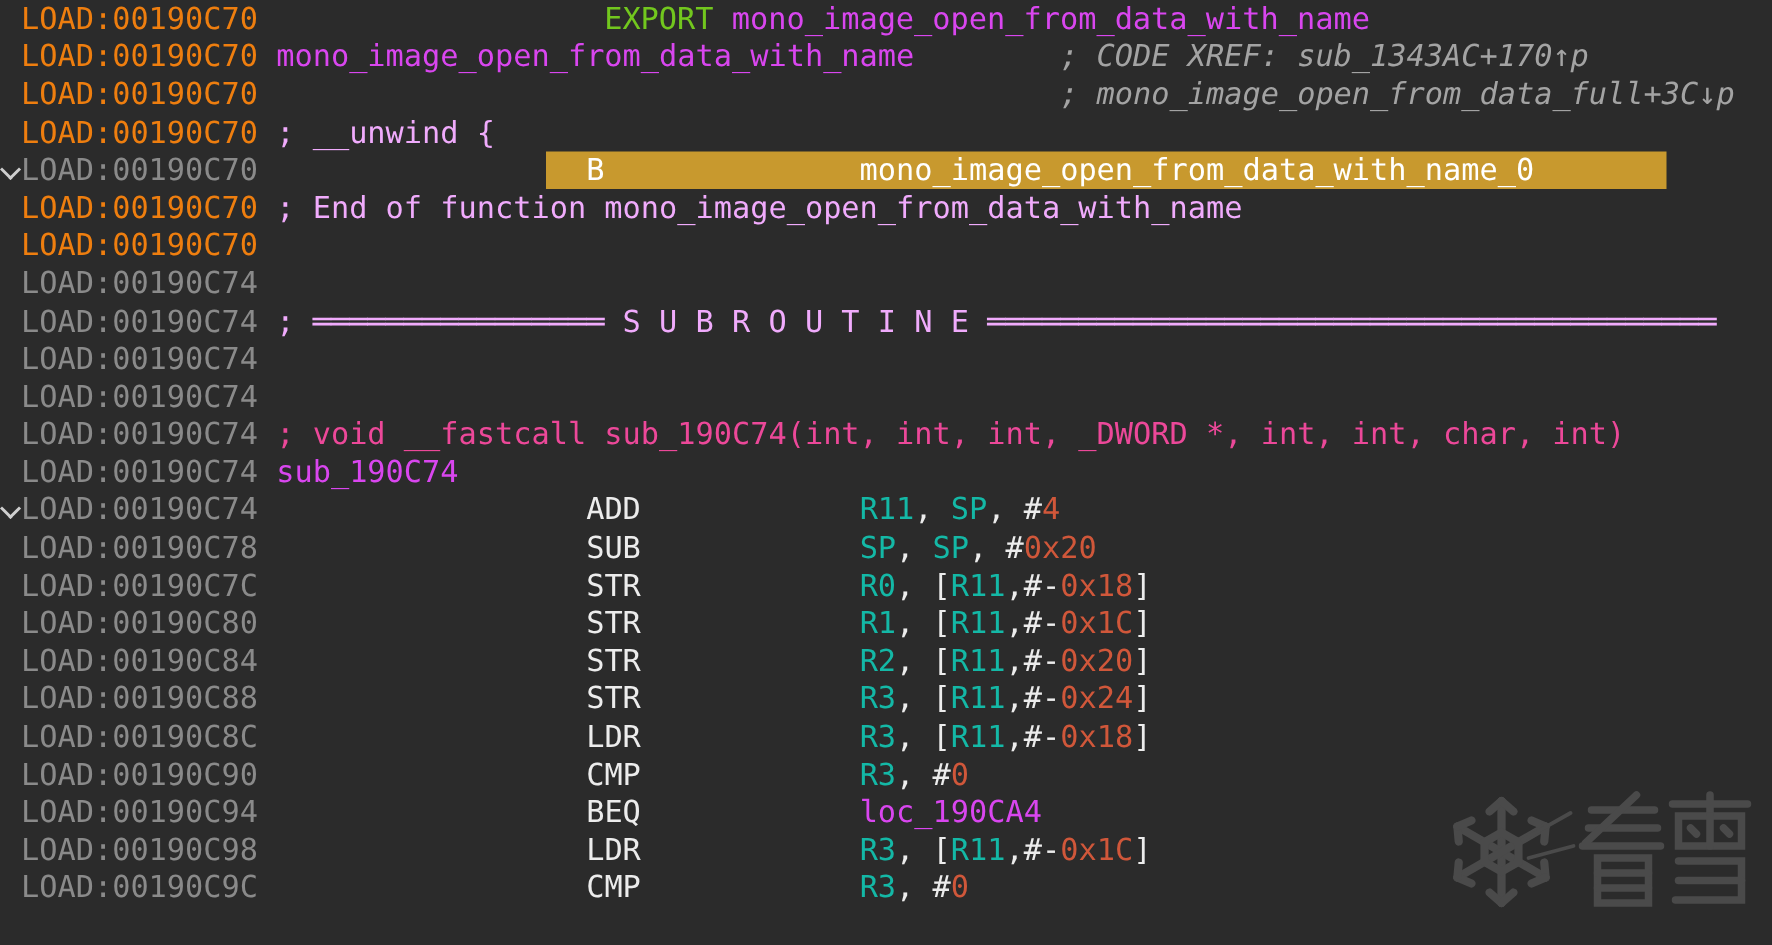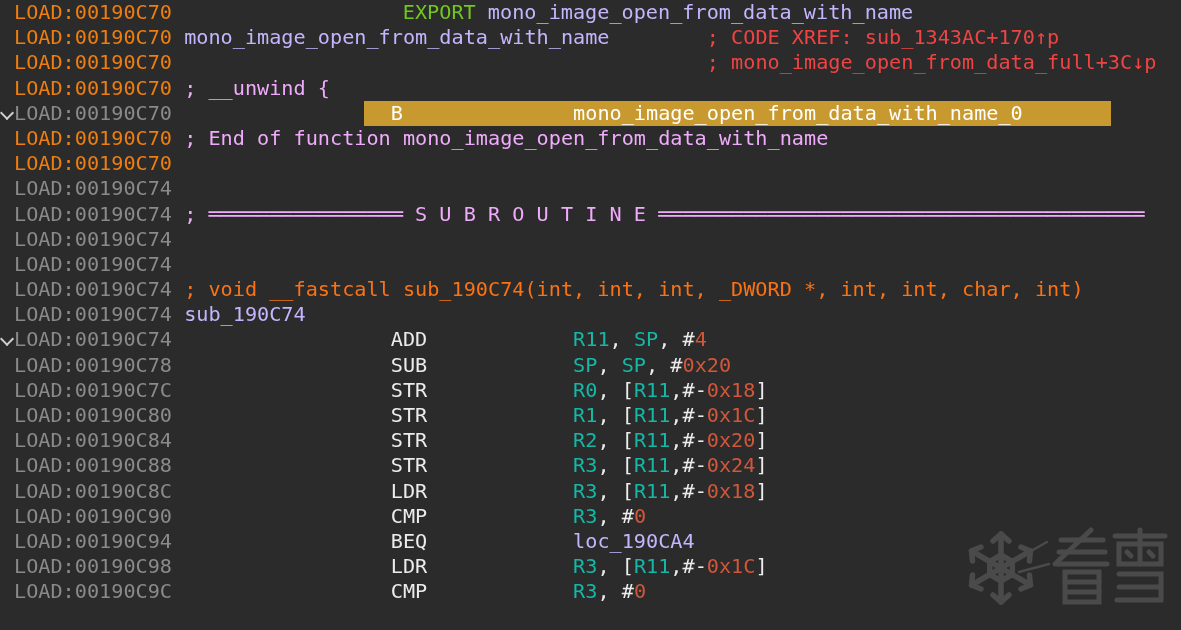--- a/index.html
+++ b/index.html
@@ -7,23 +7,23 @@
        font-family:"DejaVu Sans Mono",monospace;}
   #listing{position:absolute;top:0;left:0;width:1181px;height:442px;
            font-size:20.2px;line-height:25.2px;}
   .row{position:relative;height:25.2px;white-space:pre;}
   .addr{position:absolute;left:14px;top:0;}
   .addr-o{color:#EE7E0F;}
   .addr-g{color:#8A8A8A;}
   .content{position:absolute;left:calc(14px + 14ch);top:0;}
   .c-g{color:#f0abfc;}
   .c-green{color:#72C71E;margin-left:12px;}
-  .c-y{color:#c4b5fd;}
-  .c-s{color:#ef4444;}
-  .c-p{color:#f97316;}
+  .c-y{color:#d946ef;}
+  .c-s{color:#a3a3a3;font-style:italic;}
+  .c-p{color:#ec4899;}
   .c-w{color:#ECECEC;}
   .c-r{color:#14b8a6;}
   .c-n{color:#D0573A;}
   .c-hw{color:#FFFFFF;}
   .hl{position:absolute;left:364px;width:747px;top:0;height:25.2px;background:#C8992E;}
   .chev{position:absolute;left:2px;top:7px;width:8px;height:8px;
         border-right:2.2px solid #CFCFCF;border-bottom:2.2px solid #CFCFCF;
         transform:rotate(45deg);}
   #watermark{position:absolute;right:10px;bottom:18px;opacity:0.95;}
   #watermark *{stroke:#4C4C4C;fill:none;stroke-linecap:round;}

